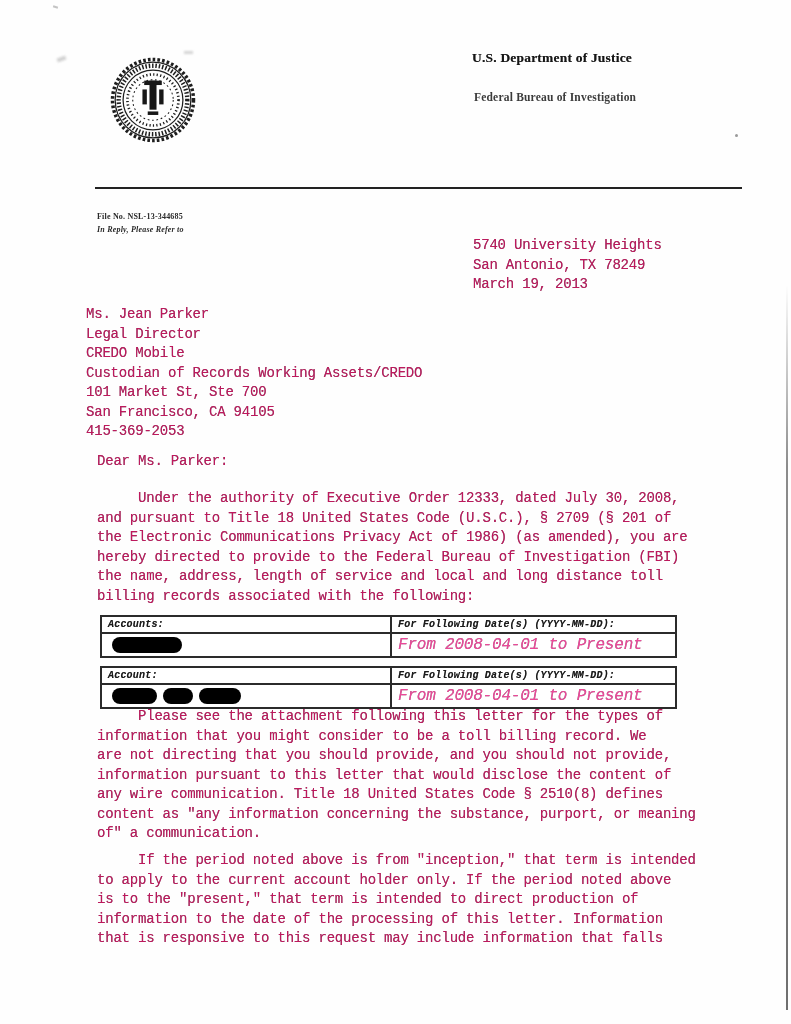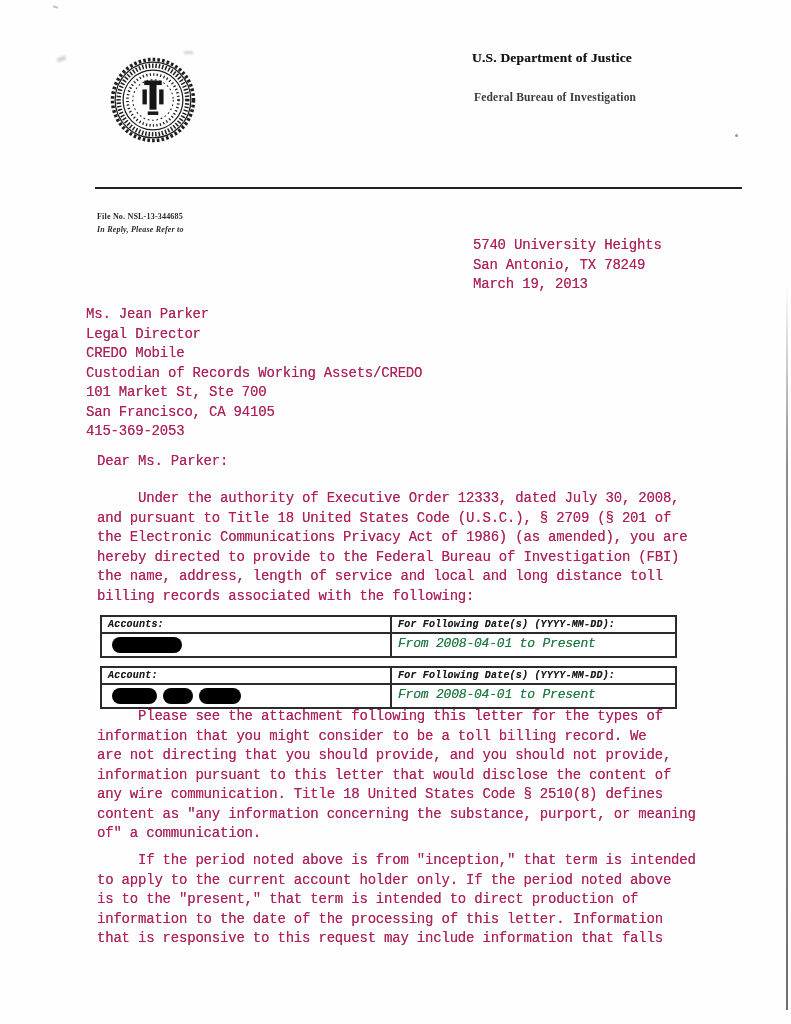--- a/index.html
+++ b/index.html
@@ -49,21 +49,21 @@
   .thead { border-bottom:2px solid #2b2b2b; }
   .thead .tcell {
     font-size:10px; font-weight:bold; letter-spacing:0.2px; color:#1a1a1a;
     padding:2px 4px 2px 6px; text-shadow:0 0 0.4px rgba(0,0,0,0.5);
   }
   .tdata .tcell { padding:2px 4px 2px 6px; }
   .tcell { box-sizing:border-box; }
   .tcell.left  { width:290px; border-right:2px solid #2b2b2b; }
   .tcell.right { flex:1; }
   .tdata .tcell.right {
-    font-size:13px; letter-spacing:-0.2px; color:#15803d;
+    font-size:16px; letter-spacing:-0.2px; color:#ec4899;
     text-shadow:0 0 0.5px rgba(20,20,20,0.55);
   }
   .redact {
     display:inline-block; background:#000; height:16px; border-radius:8px;
     vertical-align:middle; margin:1px 2px 0 4px;
   }
   .rw70 { width:70px; } .rw45 { width:45px; } .rw30 { width:30px; } .rw42 { width:42px; }
   
   .art { position:absolute; pointer-events:none; }
   .art-smudge1 { left:53px; top:6px;  width:5px; height:2px; background:#c4c4c4; transform:rotate(18deg); }

